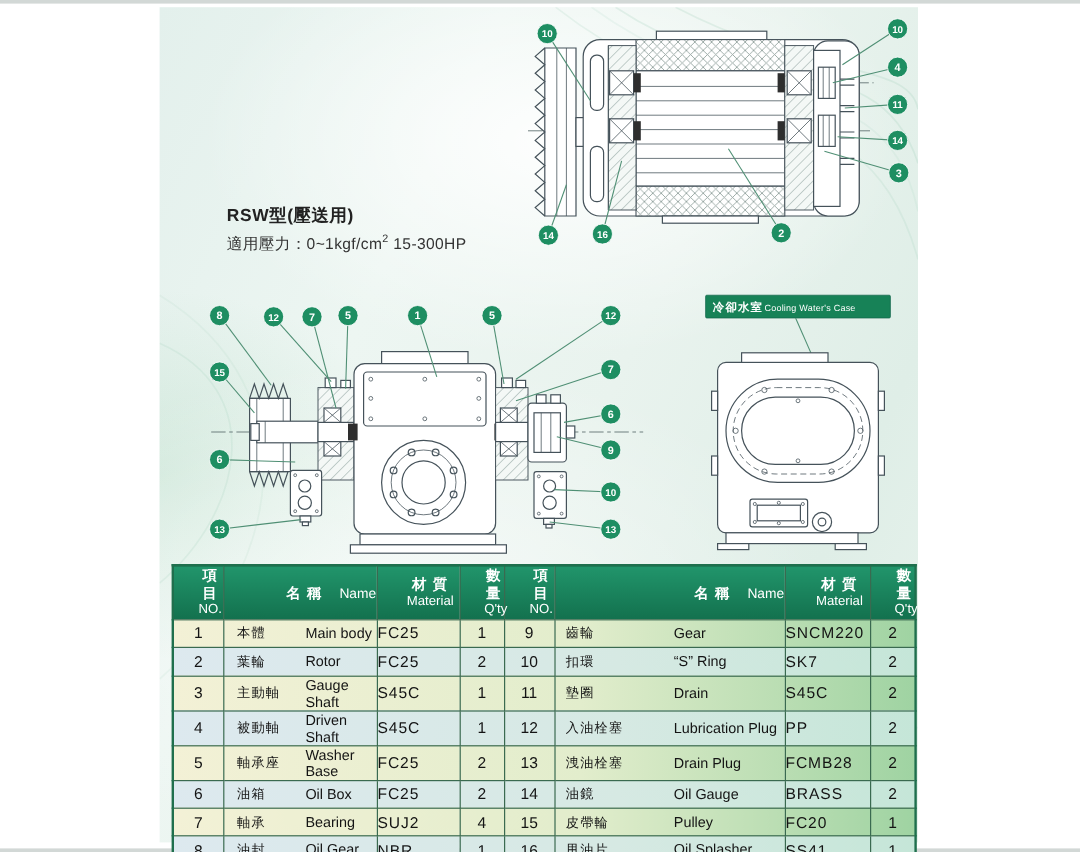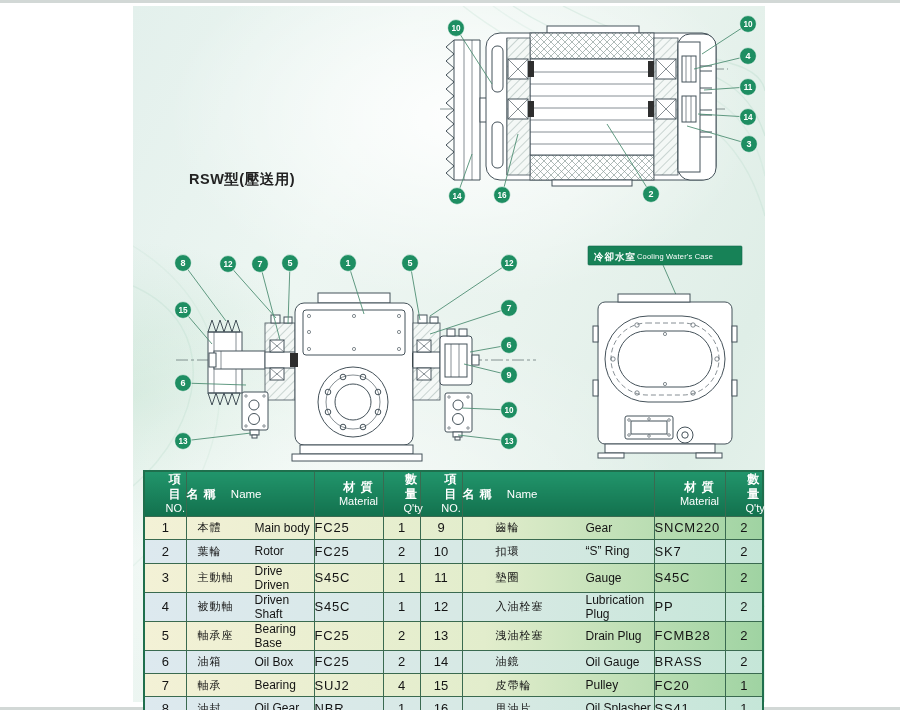--- a/index.html
+++ b/index.html
@@ -44,32 +44,32 @@
     border:2px solid #1f6f4d; font-family:"Liberation Sans","DejaVu Sans",sans-serif;
   }
   table.parts th, table.parts td { border:1px solid #3a6a50; padding:0; color:#141414; }
   table.parts thead th {
     background:linear-gradient(#21956b,#13714e); color:#ffffff; height:40px;
     font-weight:bold; vertical-align:middle;
   }
   .h-stack span { display:block; line-height:1.25;padding-left:20px; }
   .h-zh { font-size:12px; letter-spacing:1px; }
   .h-en { font-size:11px; font-weight:normal; }
-  .h-name { text-align:left;margin-left:33px; }
+  .h-name { text-align:right;margin-left:33px; }
   .h-name .h-zh { display:inline; margin-right:14px; }
   .h-name .h-en { display:inline; font-size:11.5px; }
   table.parts tbody tr { height:23.4px; }
   table.parts tbody tr:nth-child(odd) { background:linear-gradient(90deg,#f3f1d6 0%,#e2edcc 55%,#9fd3a2 100%); }
   table.parts tbody tr:nth-child(even) { background:linear-gradient(90deg,#dde9ef 0%,#d6e9e3 60%,#c5e6d8 100%); }
   td.c-no, td.c-qty { text-align:center; font-size:13px; }
   td.c-mat { font-size:13px; letter-spacing:.8px; }
   td.c-name { font-size:12px; }
   td.c-name .cellwrap { display:flex; align-items:center; padding-left:11px; }
   td.c-name .zh { min-width:57px; font-size:11px; letter-spacing:1px; }
-  td.c-name.right-half .cellwrap { padding-left:33px; }
+  td.c-name.right-half .cellwrap { padding-left:9px; }
   td.c-name.right-half .zh { min-width:90px; }
 </style>
 </head>
 <body>
 
 <div class="edge-top"></div>
 <div class="edge-bottom"></div>
 
 <div class="card">
 
@@ -78,20 +78,21 @@
     <path d="M330,0 C470,110 590,60 632,210" opacity=".18"></path>
     <path d="M430,0 C545,60 625,45 632,85" opacity=".22"></path>
     <path d="M360,0 C490,95 605,45 632,170" opacity=".13"></path>
     <path d="M0,280 C90,320 70,420 0,480" opacity=".18"></path>
     <path d="M0,240 C130,320 100,470 0,560" opacity=".12"></path>
     <path d="M250,696 C340,620 520,660 632,600" opacity=".12"></path>
   </svg>
 
   <div class="model-info">
     <div class="model-title">RSW型(壓送用)</div>
+    <div class="model-pressure"><span>適用壓力：0~1kgf/cm</span><sup>2</sup><span> 15-300HP</span></div>
   </div>
 
   <svg class="diag" style="left:299px; top:8px;" width="333" height="200">
     <defs>
       <pattern id="ht" width="6" height="6" patternUnits="userSpaceOnUse" patternTransform="rotate(45)">
         <rect width="6" height="6" fill="#f4f8f6"></rect>
           <line x1="0" y1="0" x2="0" y2="6" stroke="#9fb0ac" stroke-width="1"></line>
       </pattern>
       <pattern id="xt" width="7" height="7" patternUnits="userSpaceOnUse">
         <rect width="7" height="7" fill="#ffffff"></rect>
@@ -438,30 +439,30 @@
             </span>
           </td>
           <td class="c-mat">SK7</td>
           <td class="c-qty">2</td>
         </tr>
         <tr>
           <td class="c-no">3</td>
           <td class="c-name">
             <span class="cellwrap">
               <span class="zh">主動軸</span>
-              <span class="en">Drive Driven</span>
+              <span class="en">Gauge Shaft</span>
             </span>
           </td>
           <td class="c-mat">S45C</td>
           <td class="c-qty">1</td>
           <td class="c-no">11</td>
           <td class="c-name right-half">
             <span class="cellwrap">
               <span class="zh">墊圈</span>
-              <span class="en">Gauge</span>
+              <span class="en">Drain</span>
             </span>
           </td>
           <td class="c-mat">S45C</td>
           <td class="c-qty">2</td>
         </tr>
         <tr>
           <td class="c-no">4</td>
           <td class="c-name">
             <span class="cellwrap">
               <span class="zh">被動軸</span>
@@ -478,21 +479,21 @@
             </span>
           </td>
           <td class="c-mat">PP</td>
           <td class="c-qty">2</td>
         </tr>
         <tr>
           <td class="c-no">5</td>
           <td class="c-name">
             <span class="cellwrap">
               <span class="zh">軸承座</span>
-              <span class="en">Bearing Base</span>
+              <span class="en">Washer Base</span>
             </span>
           </td>
           <td class="c-mat">FC25</td>
           <td class="c-qty">2</td>
           <td class="c-no">13</td>
           <td class="c-name right-half">
             <span class="cellwrap">
               <span class="zh">洩油栓塞</span>
               <span class="en">Drain Plug</span>
             </span>

